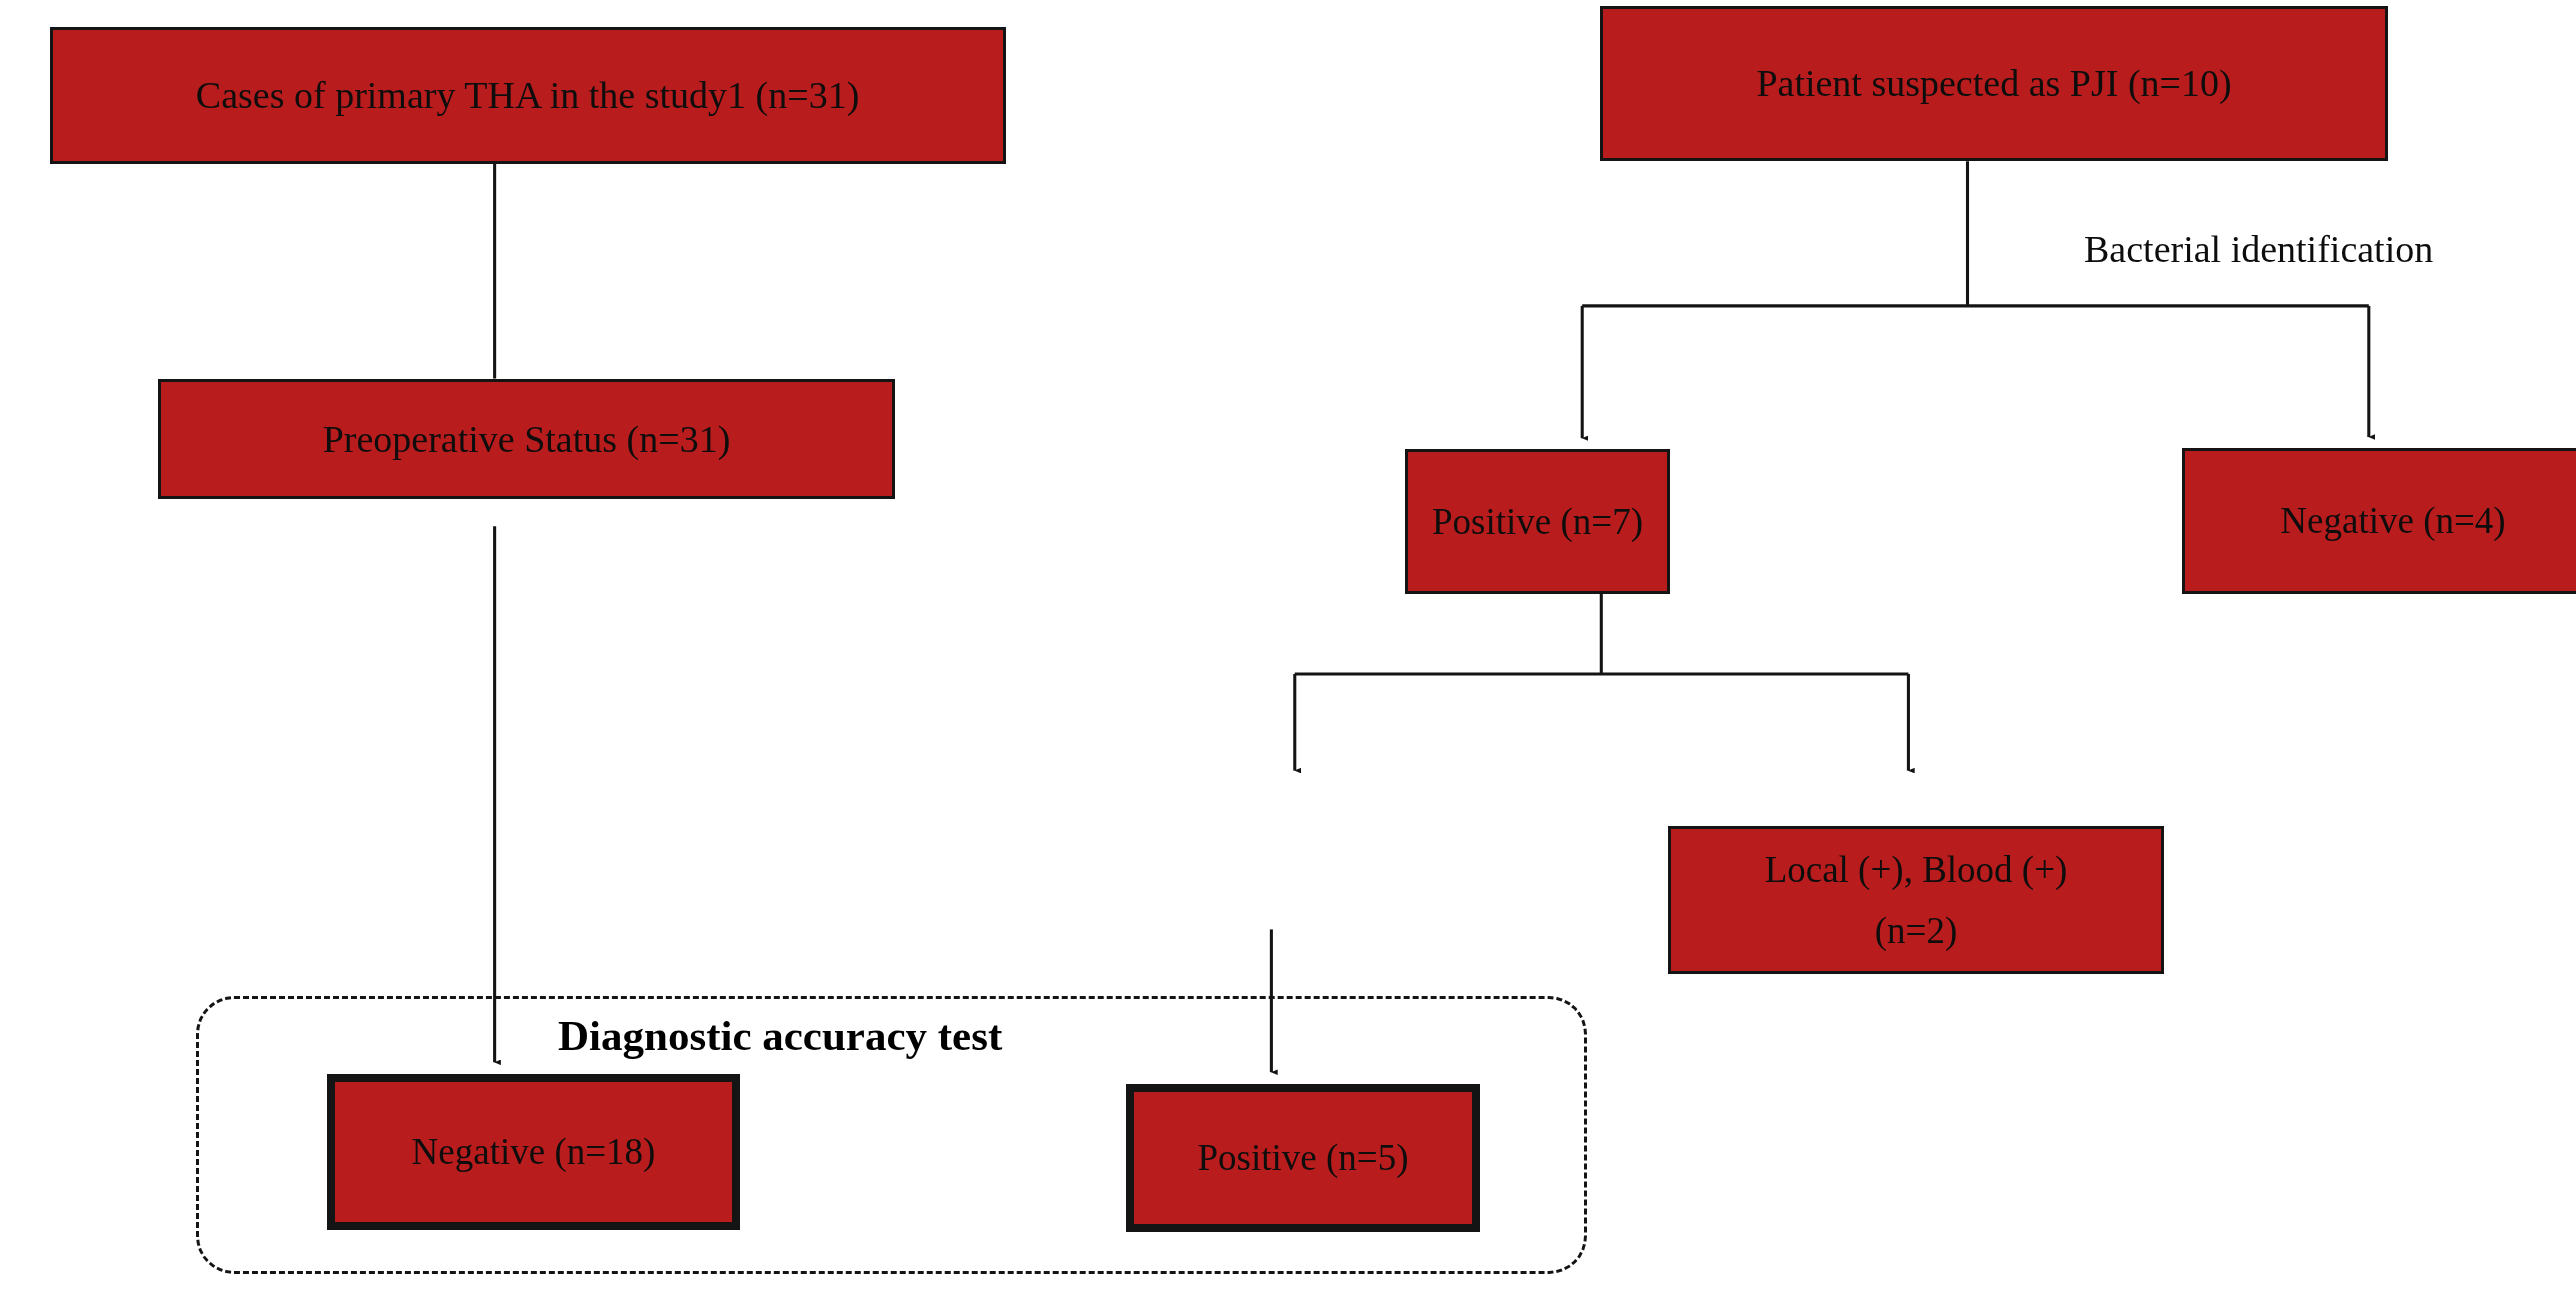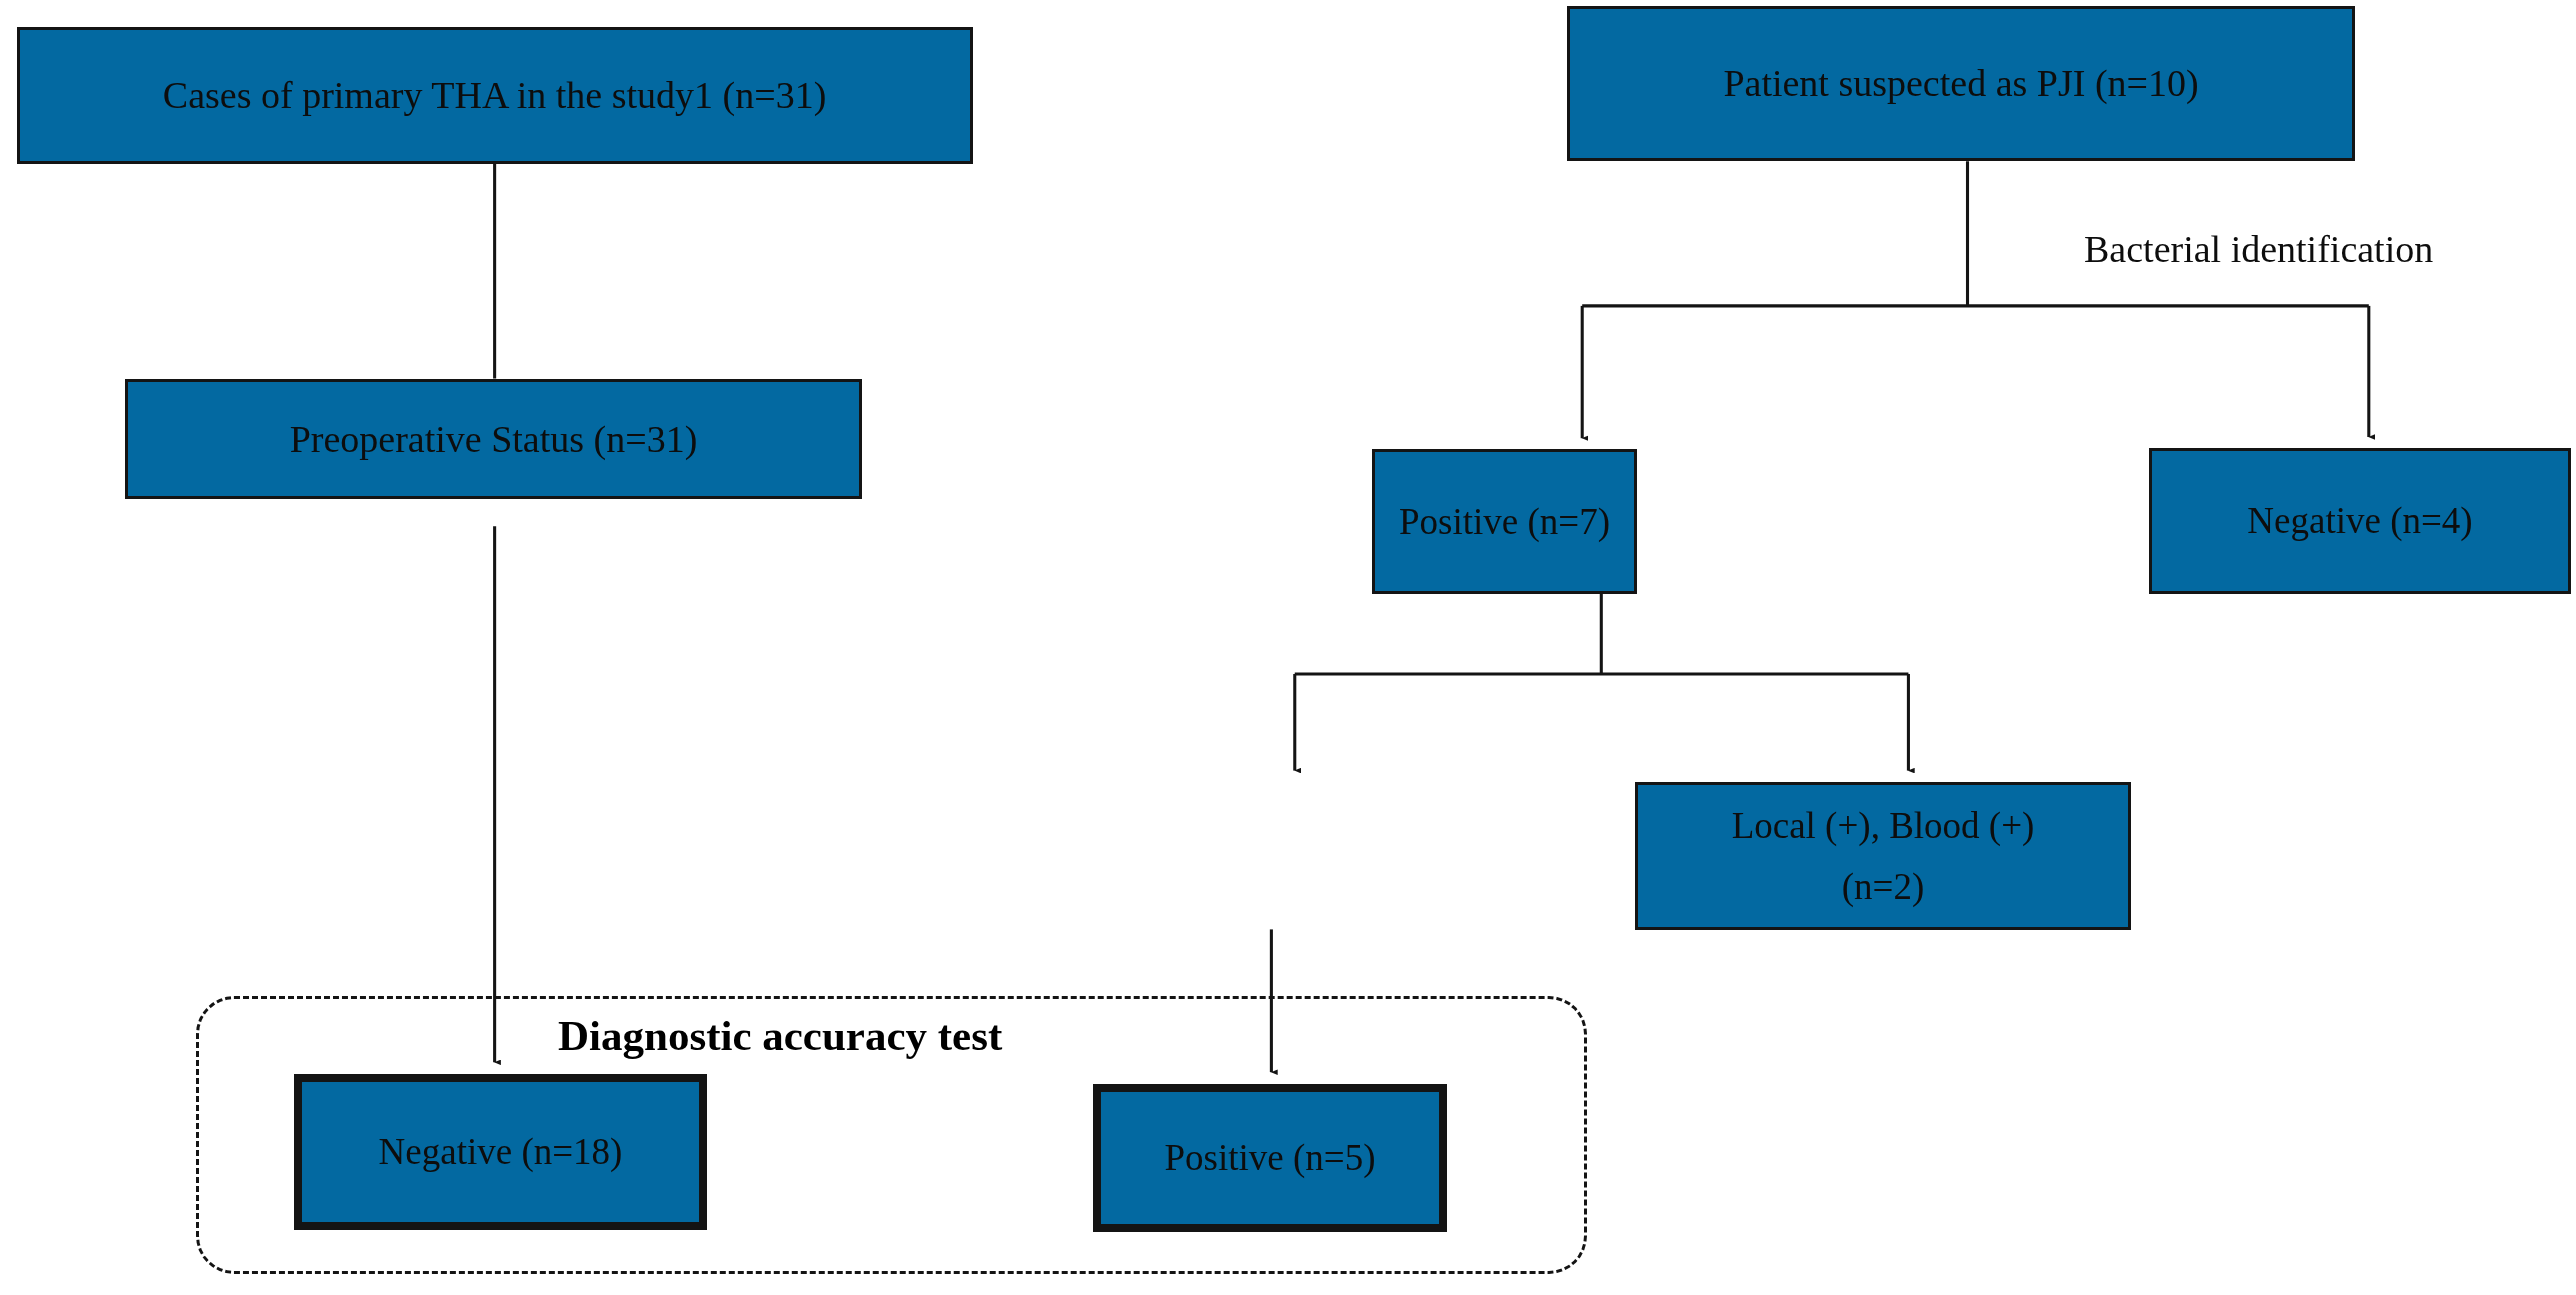--- a/index.html
+++ b/index.html
@@ -18,29 +18,30 @@
   #edges {
     position: absolute;
     left: 0; top: 0;
     width: 2576px;
     height: 1295px;
     pointer-events: none;
   }
   .node {
     position: absolute;
     box-sizing: border-box;
-    background: #0369a1;
+    background: #b91c1c;
     border: 3.1px solid #141414;
     display: flex;
     align-items: center;
     justify-content: center;
     text-align: center;
     color: #0d0d0d;
     line-height: 1.18;
     z-index: 3;
+    margin-left: 33px;
   }
   .node span { display: block; }
   .node.thick { border-width: 8px; }
   .node.two-line { line-height: 1.65; }
   .fs-main   { font-size: 38px; }
   .fs-node   { font-size: 37px; }
   .free-label {
     position: absolute;
     color: #0d0d0d;
     white-space: nowrap;
@@ -117,21 +118,21 @@
 
   <div class="node fs-node" style="left:1372px; top:449px; width:265px; height:145px;">
     <span>Positive (n=7)</span>
   </div>
 
   <div class="node fs-node" style="left:2149px; top:448px; width:422px; height:146px;">
     <span>Negative (n=4)</span>
   </div>
 
 
-  <div class="node fs-node two-line" style="left:1635px; top:782px; width:496px; height:148px; flex-direction:column;">
+  <div class="node fs-node two-line" style="left:1635px; top:826px; width:496px; height:148px; flex-direction:column;">
     <span>Local (+), Blood (+)</span>
     <span>(n=2)</span>
   </div>
 
   <div class="node thick fs-node" style="left:294px; top:1074px; width:413px; height:156px;">
     <span>Negative (n=18)</span>
   </div>
 
   <div class="node thick fs-node" style="left:1093px; top:1084px; width:354px; height:148px;">
     <span>Positive (n=5)</span>

